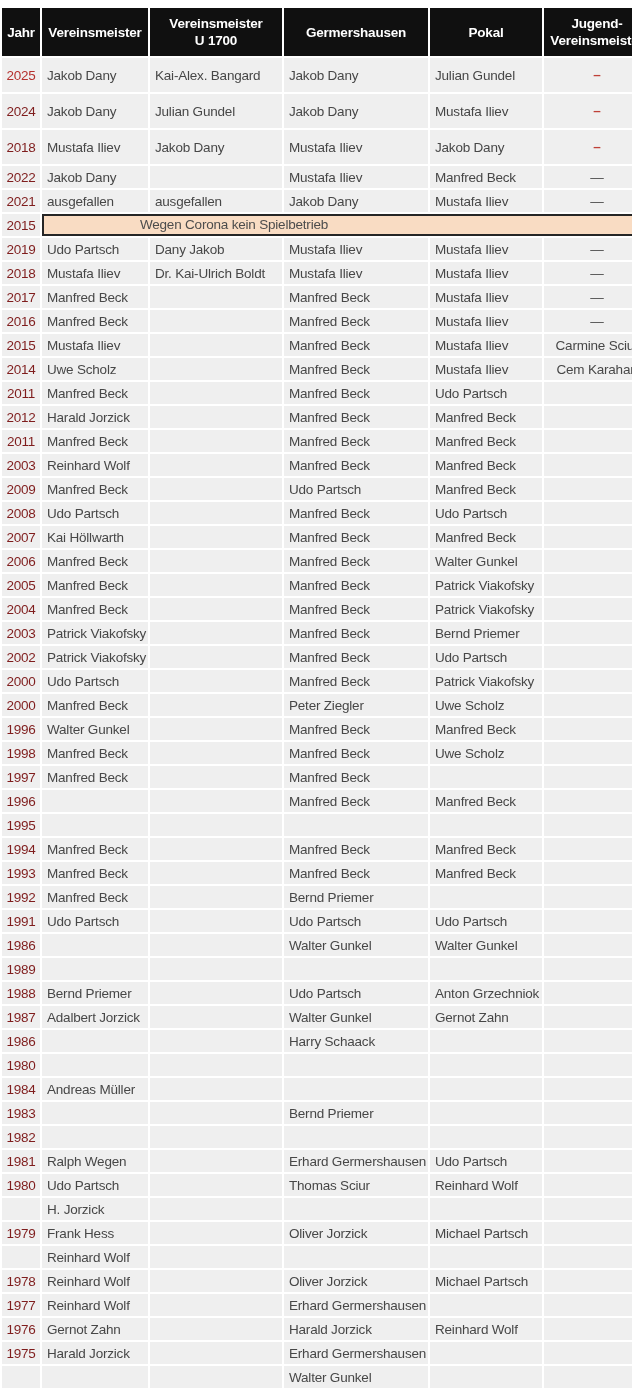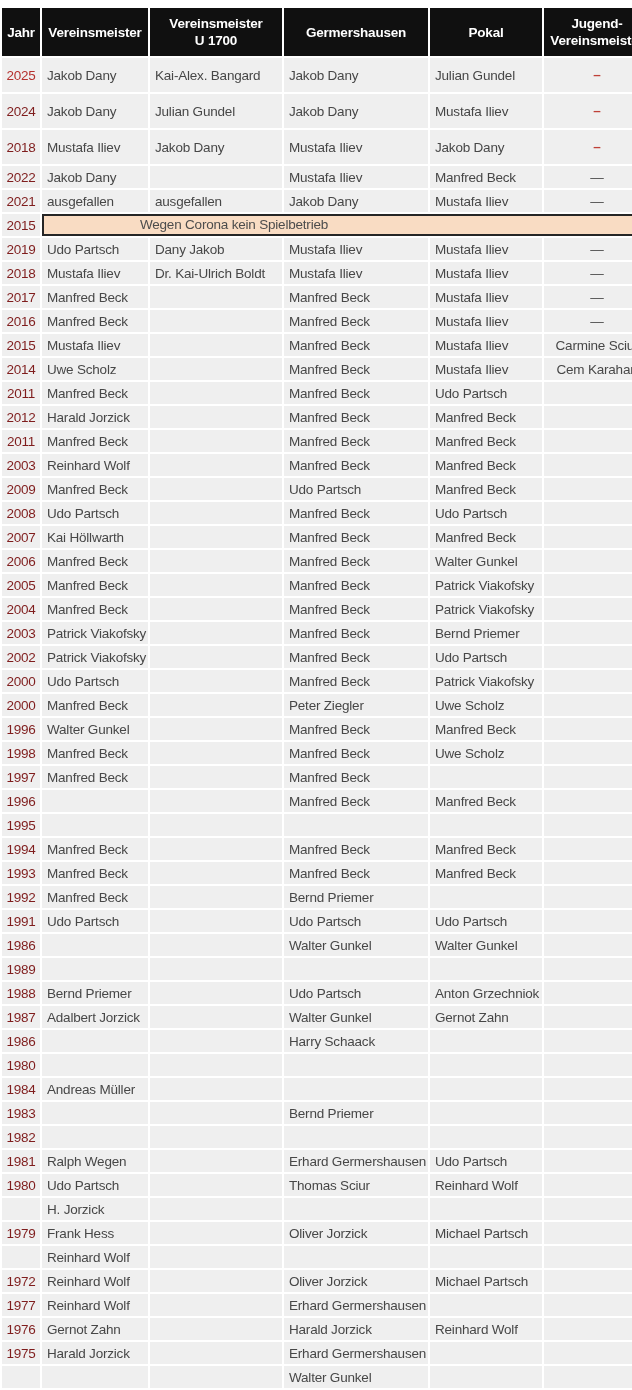--- a/index.html
+++ b/index.html
@@ -456,21 +456,21 @@
         </tr>
         <tr>
           <td class="year"></td>
           <td>Reinhard Wolf</td>
           <td></td>
           <td></td>
           <td></td>
           <td class="jugend"></td>
         </tr>
         <tr>
-          <td class="year">1972</td>
+          <td class="year">1978</td>
           <td>Reinhard Wolf</td>
           <td></td>
           <td>Oliver Jorzick</td>
           <td>Michael Partsch</td>
           <td class="jugend"></td>
         </tr>
         <tr>
           <td class="year">1977</td>
           <td>Reinhard Wolf</td>
           <td></td>

